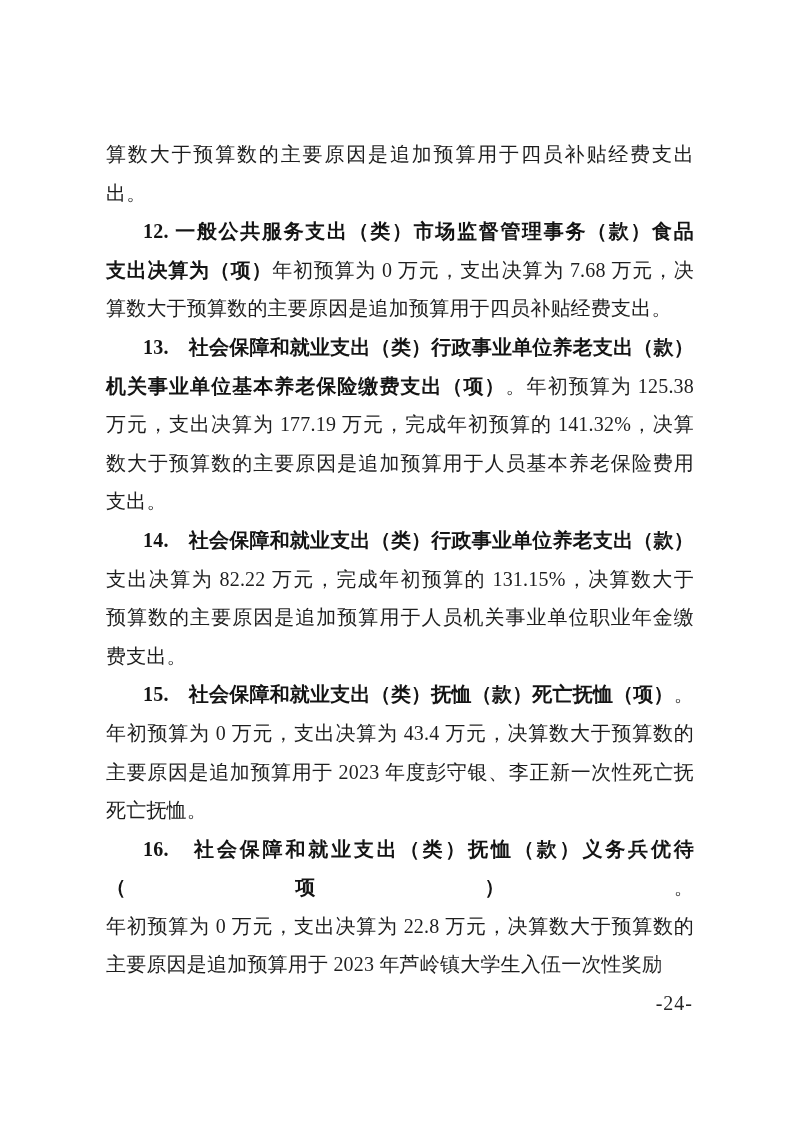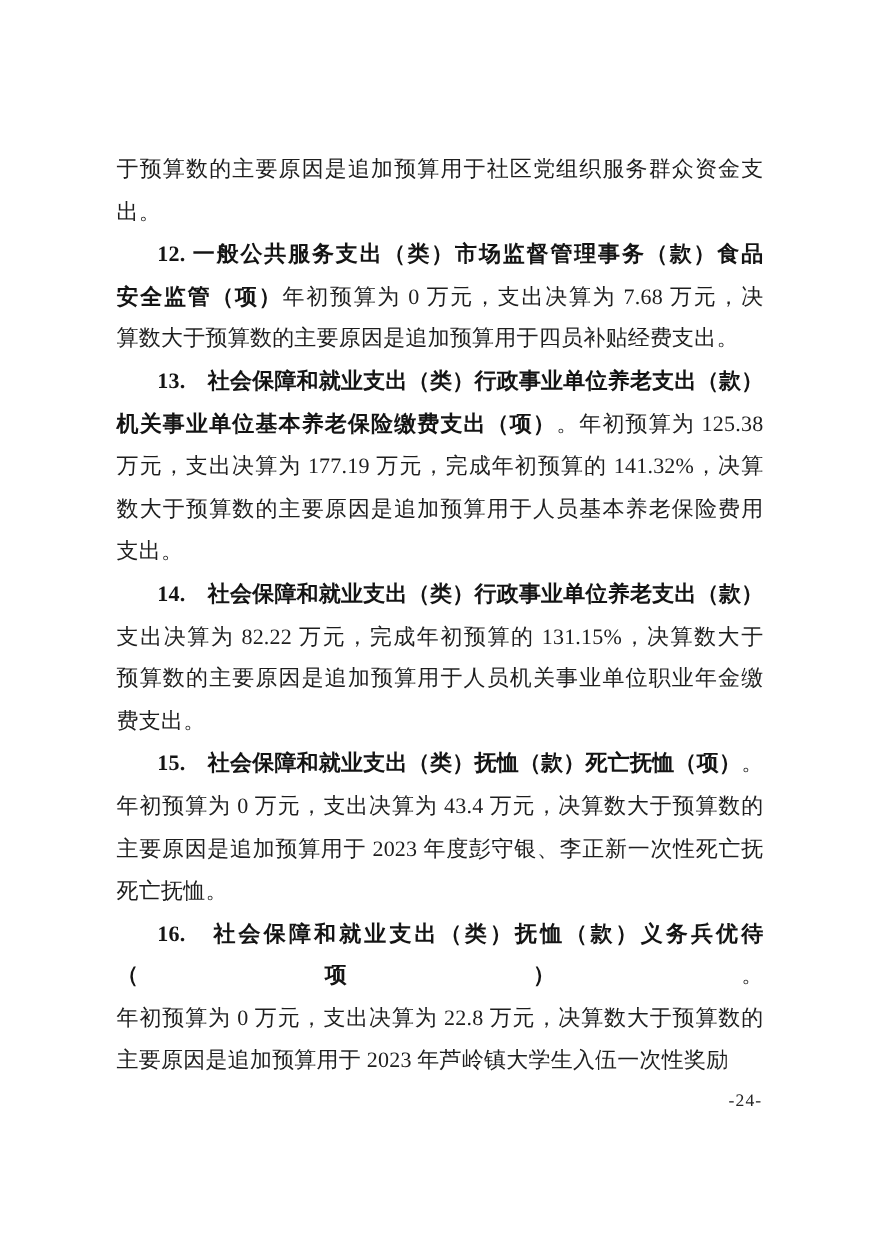--- a/index.html
+++ b/index.html
@@ -31,35 +31,35 @@
   .run-bold {
     font-weight: 700;
     font-family: Liberation Serif, serif;
     color: #141414;
   }
   .run-reg { font-weight: 400; }
   .pagenum {
     position: absolute;
     top: 992px;
     right: 100px;
-    font-size: 16px;
+    font-size: 20px;
     letter-spacing: 1px;
     color: #242424;
     font-family: "Liberation Serif", serif;
   }
 </style>
 </head>
 <body>
 
 <div class="page">
   <div class="textblock">
-      <div class="line"><span class="run-reg">于预算数的主要原因是追加预算用于社区党组织服务群众资金支</span></div>
+      <div class="line"><span class="run-reg">算数大于预算数的主要原因是追加预算用于四员补贴经费支出</span></div>
       <div class="line last"><span class="run-reg">出。</span></div>
       <div class="line indent"><span class="run-bold">12. 一般公共服务支出（类）市场监督管理事务（款）食品</span></div>
-      <div class="line"><span class="run-bold">安全监管（项）</span><span class="run-reg">年初预算为 0 万元，支出决算为 7.68 万元，决</span></div>
+      <div class="line"><span class="run-bold">支出决算为（项）</span><span class="run-reg">年初预算为 0 万元，支出决算为 7.68 万元，决</span></div>
       <div class="line last"><span class="run-reg">算数大于预算数的主要原因是追加预算用于四员补贴经费支出。</span></div>
       <div class="line indent"><span class="run-bold">13.　社会保障和就业支出（类）行政事业单位养老支出（款）</span></div>
       <div class="line"><span class="run-bold">机关事业单位基本养老保险缴费支出（项）</span><span class="run-reg">。年初预算为 125.38</span></div>
       <div class="line"><span class="run-reg">万元，支出决算为 177.19 万元，完成年初预算的 141.32%，决算</span></div>
       <div class="line"><span class="run-reg">数大于预算数的主要原因是追加预算用于人员基本养老保险费用</span></div>
       <div class="line last"><span class="run-reg">支出。</span></div>
       <div class="line indent"><span class="run-bold">14.　社会保障和就业支出（类）行政事业单位养老支出（款）</span></div>
       <div class="line"><span class="run-reg">支出决算为 82.22 万元，完成年初预算的 131.15%，决算数大于</span></div>
       <div class="line"><span class="run-reg">预算数的主要原因是追加预算用于人员机关事业单位职业年金缴</span></div>
       <div class="line last"><span class="run-reg">费支出。</span></div>

